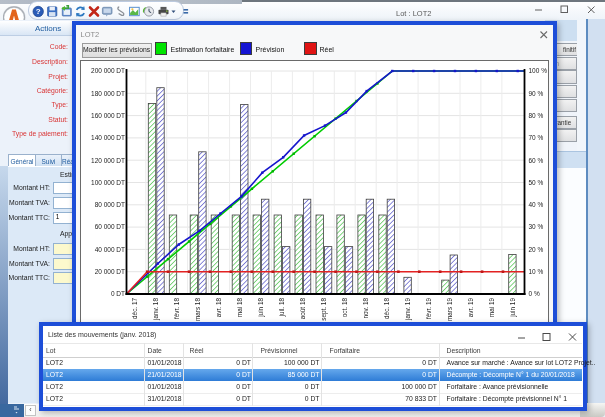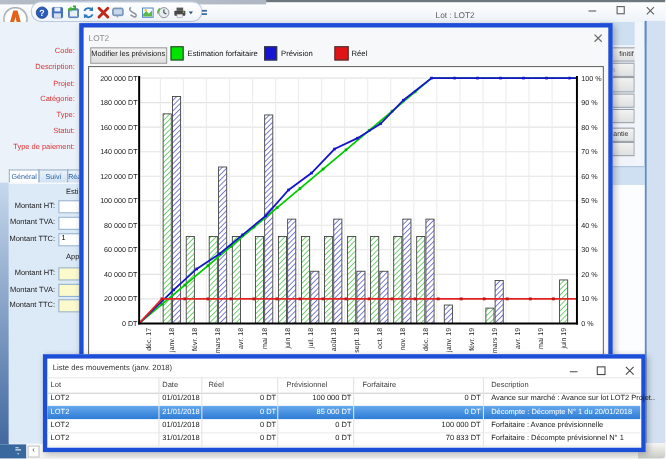--- a/index.html
+++ b/index.html
@@ -128,20 +128,23 @@
   <svg class="abs" width="28" height="28" style="left:3px;top:6px">
     <circle cx="11" cy="11.5" r="10.6" fill="#ffffff" stroke="#dfe2e6" stroke-width="2.2"></circle>
     <circle cx="11" cy="11.5" r="10.6" fill="none" stroke="#a8adb4" stroke-width="1.1"></circle>
     <clipPath id="logoclip">
         <circle cx="11" cy="11.5" r="9.9"></circle>
       </clipPath>
     <path d="M3.4 23.5 L9.1 3.6 L12.9 3.6 L18.6 23.5 L14.4 23.5 L11 9.4 L7.6 23.5 Z" fill="#e2641c" clip-path="url(#logoclip)"></path>
   </svg>
 
   <div class="abs" id="leftpanel"></div>
+  <div class="abs" id="actionshdr">
+      <span>Actions</span>
+    </div>
   <div class="rlabel" style="top:42.5px">Code:</div>
   <div class="rlabel" style="top:58px">Description:</div>
   <div class="rlabel" style="top:72.5px">Projet:</div>
   <div class="rlabel" style="top:87px">Catégorie:</div>
   <div class="rlabel" style="top:101px">Type:</div>
   <div class="rlabel" style="top:115.5px">Statut:</div>
   <div class="rlabel" style="top:129.5px">Type de paiement:</div>
   <div class="tab" style="left:8px;width:26px;background:#ffffff;border:1px solid #9ab1cc;border-bottom:none">Général</div>
   <div class="tab" style="left:35px;width:25px;background:linear-gradient(#eaf2fb,#cfe0f2);border:1px solid #9ab1cc;border-bottom:none">Suivi</div>
   <div class="tab" style="left:61px;width:11px;background:linear-gradient(#eaf2fb,#cfe0f2);border:1px solid #9ab1cc;border-bottom:none">Réa</div>

